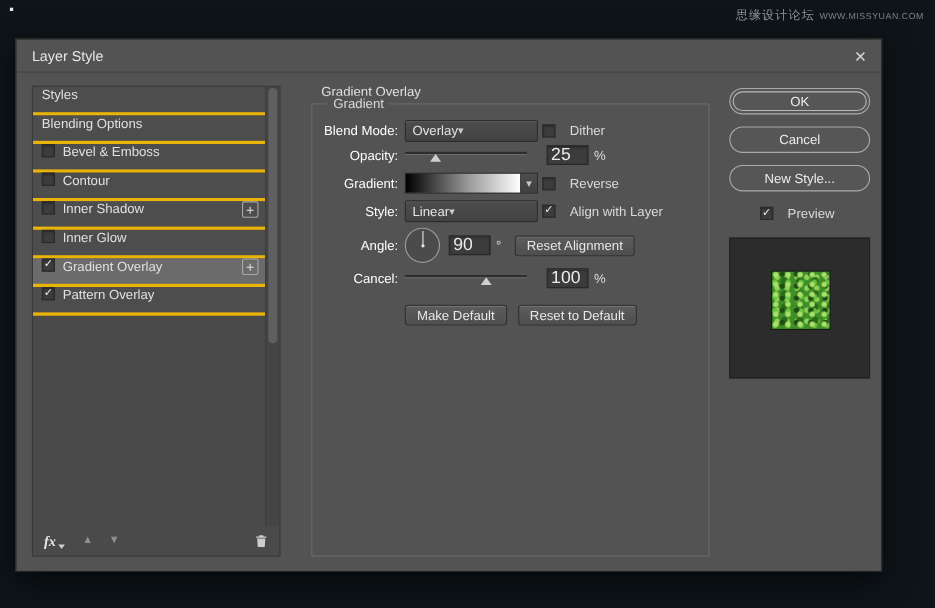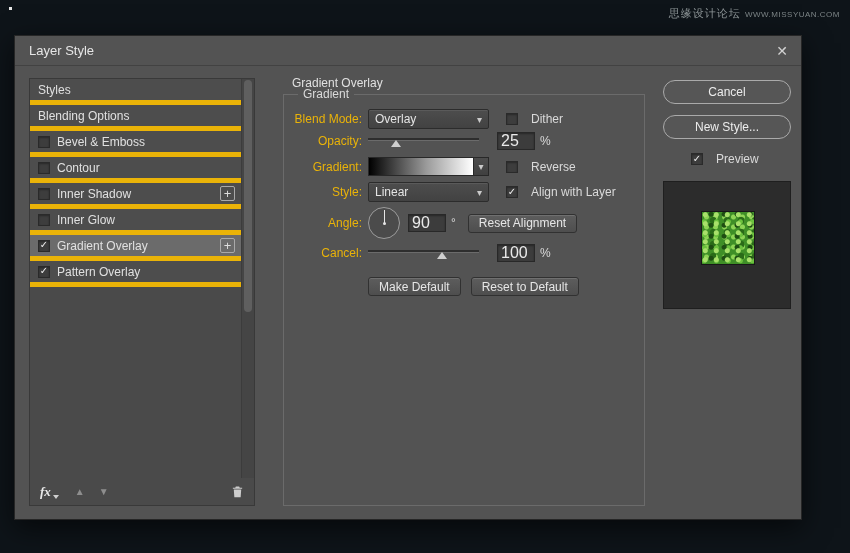--- a/index.html
+++ b/index.html
@@ -16,22 +16,22 @@
   .titlebar { height:30px; display:flex; align-items:center; justify-content:space-between;
               padding:0 13px 0 14px; border-bottom:1px solid #424242; }
   .titlebar .title { font-size:13px; color:#e6e6e6; }
   .titlebar .close { color:#d2d2d2; font-size:14px; line-height:1; cursor:default; }
   .dlg-body { position:relative; height:453px; }
 
   
   .sidebar { position:absolute; left:14px; top:12px; width:226px; height:428px;
              background:#4a4a4a; border:1px solid #393939; }
   .list { position:absolute; left:0; top:0; right:13px; }
-  .item { height:26px; display:flex; align-items:center; padding:0 6px 0 8px;
-          background:#4d4d4d; border-bottom:5px solid #eab308; color:#e0e0e0; }
+  .item { height:26px; display:flex; padding:0 6px 0 8px;
+          background:#4d4d4d; border-bottom:3px solid #eab308; color:#e0e0e0; }
   .item.selected { background:#6b6b6b; }
   .cb { width:12px; height:12px; background:#3d3d3d; border:1px solid #2a2a2a; flex:none;
         display:flex; align-items:center; justify-content:center;
         box-shadow:inset 0 1px 2px rgba(0,0,0,.35); margin-right:7px; }
   .cb .ck { font-style:normal; font-size:10px; line-height:1; color:#efefef; margin-top:-1px; }
   .item-label { white-space:nowrap; }
   .plus { margin-left:auto; width:15px; height:15px; border:1px solid #a9a9a9; border-radius:2px;
           display:flex; align-items:center; justify-content:center; color:#dedede;
           font-size:13px; line-height:1; flex:none; }
   .plus i { font-style:normal; margin-top:-1px; }
@@ -48,34 +48,34 @@
   .mv.up { margin-left:16px; } .mv.down { margin-left:14px; }
   .trash { margin-left:auto; display:flex; align-items:center; }
 
   
   .main { position:absolute; left:268px; top:10px; width:364px; height:430px; }
   .section-title { position:absolute; left:9px; top:0; color:#e0e0e0; }
   .group { position:absolute; left:0; top:18px; width:362px; height:412px; border:1px solid #6b6b6b; padding-top:14px; }
   .legend { position:absolute; top:-8px; left:14px; background:#535353; padding:0 5px; color:#dadada; }
 
   .row { display:flex; align-items:center; }
-  .lbl { width:78px; text-align:right; margin-right:6px; color:#eab308; flex:none; }
+  .lbl { width:78px; text-align:right; margin-right:6px; color:#ffffff; flex:none; }
   .row.blend { margin-top:0; }
   .row.opacity { margin-top:5px; height:14px; }
   .row.gradient { margin-top:9px; }
   .row.style { margin-top:6px; }
   .row.angle { margin-top:5px; }
   .row.scale { margin-top:7px; height:14px; }
 
   .select { width:121px; height:20px; background:linear-gradient(#4d4d4d,#424242); border:1px solid #2c2c2c;
-            border-radius:2px; display:flex; align-items:center; justify-content:space-between;
+            border-radius:2px; display:flex; align-items:center; justify-content:flex-start;
             padding:0 6px; color:#e4e4e4; box-shadow:inset 0 1px 0 rgba(255,255,255,.08); }
   .chev { font-size:10px; color:#cacaca; }
 
-  .chk { display:flex; align-items:center; margin-left:17px; gap:6px; color:#dadada; white-space:nowrap; }
+  .chk { display:flex; align-items:center; margin-left:4px; gap:6px; color:#dadada; white-space:nowrap; }
 
   .slider { width:121px; height:14px; position:relative; flex:none; }
   .track { position:absolute; left:0; right:10px; top:4px; height:2px; background:#2e2e2e;
            box-shadow:0 1px 0 rgba(255,255,255,.14); }
   .thumb { position:absolute; top:6px; width:0; height:0; border-left:5px solid transparent;
            border-right:5px solid transparent; border-bottom:7px solid #cfcfcf; }
   .thumb.pos-25 { left:23px; }
   .thumb.pos-100of150 { left:69px; }
 
   .num { width:38px; height:18px; background:#3c3c3c; border:1px solid #282828; color:#eaeaea;
@@ -289,20 +289,21 @@
 
           <div class="defaults">
             <button class="btn">Make Default</button>
             <button class="btn">Reset to Default</button>
           </div>
 
         </div>
       </div>
 
       <div class="rightcol">
+        <button class="pill focused">OK</button>
         <button class="pill">Cancel</button>
         <button class="pill">New Style...</button>
 
         <label class="chk preview-row">
           <span class="cb checked">
               <i class="ck">✓</i>
             </span>
           <span>Preview</span>
         </label>
 

